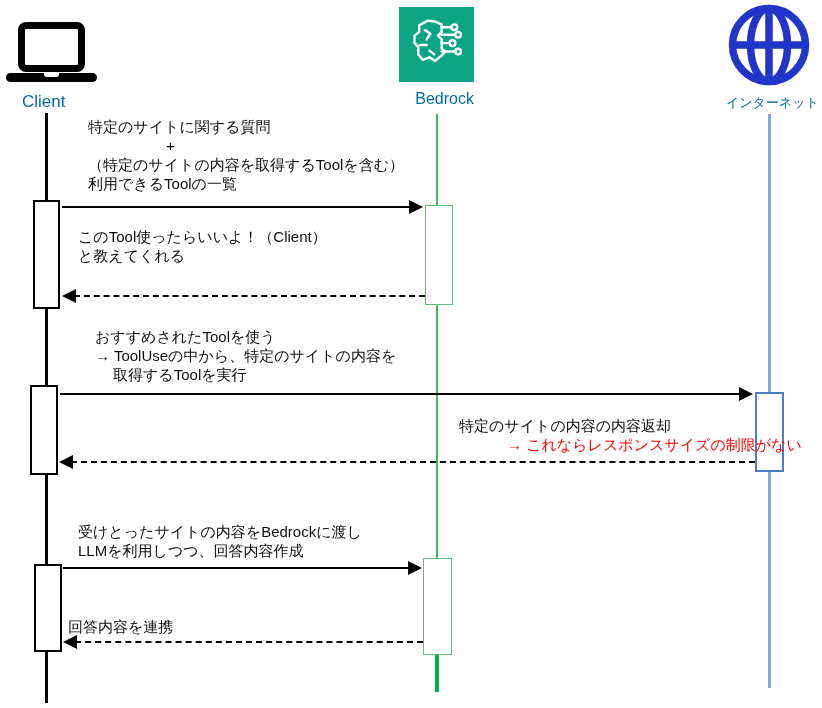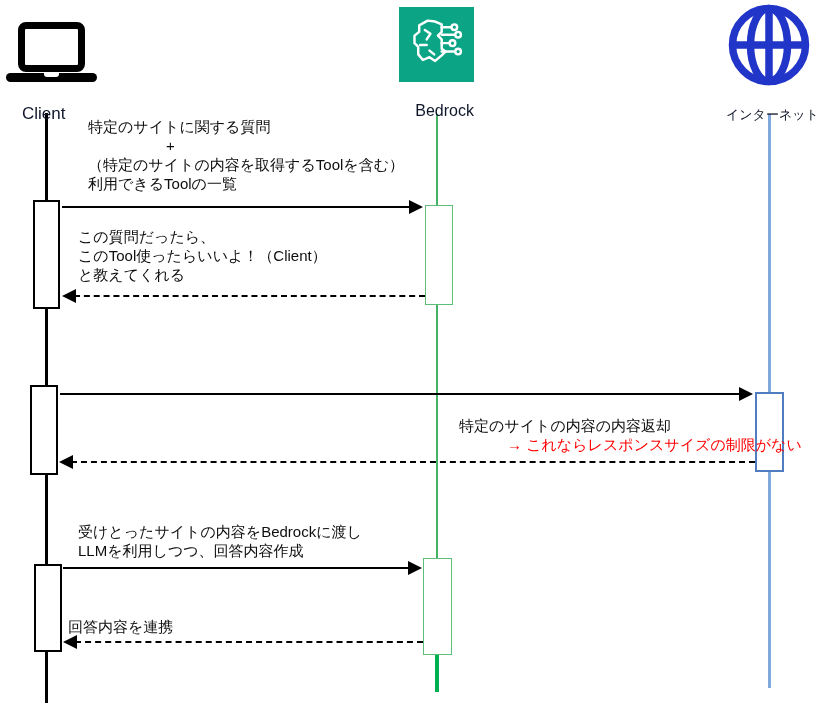--- a/index.html
+++ b/index.html
@@ -1,21 +1,21 @@
 <!DOCTYPE html>
 <html><head>
 <meta charset="utf-8">
 <style>
   * { margin:0; padding:0; box-sizing:border-box; }
   html,body { background:#ffffff; }
   body { font-family:"Liberation Sans","DejaVu Sans",sans-serif; }
   .canvas { position:relative; width:822px; height:708px; background:#ffffff; overflow:hidden; }
 
   
-  .actor-label { position:absolute; color:#0f172a; white-space:nowrap; z-index:5;margin-top:12px; }
+  .actor-label { position:absolute; color:#0369a1; white-space:nowrap; z-index:5; }
   .client-label   { left:22px;  top:92px; font-size:17px; }
   .bedrock-label  { left:399px; top:90px; width:75px; text-align:right; font-size:16px; }
   .internet-label { left:726px; top:94px; width:86px; text-align:left; font-size:13px; }
 
   
   .laptop { position:absolute; left:6px; top:22px; width:91px; height:62px; z-index:5; }
   .laptop-screen { position:absolute; left:12px; top:0; width:67px; height:50px;
                    border:7px solid #000; border-radius:8px; background:#fff; }
   .laptop-base { position:absolute; left:0; top:51px; width:91px; height:9px;
                  background:#000; border-radius:5px; }
@@ -159,25 +159,29 @@
   </div>
 
   <div class="msg msg-1">
     <div>特定のサイトに関する質問</div>
     <div class="plus-line">+</div>
     <div>（特定のサイトの内容を取得するToolを含む）</div>
     <div>利用できるToolの一覧</div>
   </div>
 
   <div class="msg msg-2">
-    <div>この質問だったら、</div>
     <div>このTool使ったらいいよ！（Client）</div>
     <div>と教えてくれる</div>
   </div>
 
+  <div class="msg msg-3">
+    <div>おすすめされたToolを使う</div>
+    <div>→ ToolUseの中から、特定のサイトの内容を</div>
+    <div class="indent">取得するToolを実行</div>
+  </div>
 
   <div class="msg msg-4">
     <div>特定のサイトの内容の内容返却</div>
     <div class="red-line">→ これならレスポンスサイズの制限がない</div>
   </div>
 
   <div class="msg msg-5">
     <div>受けとったサイトの内容をBedrockに渡し</div>
     <div>LLMを利用しつつ、回答内容作成</div>
   </div>

